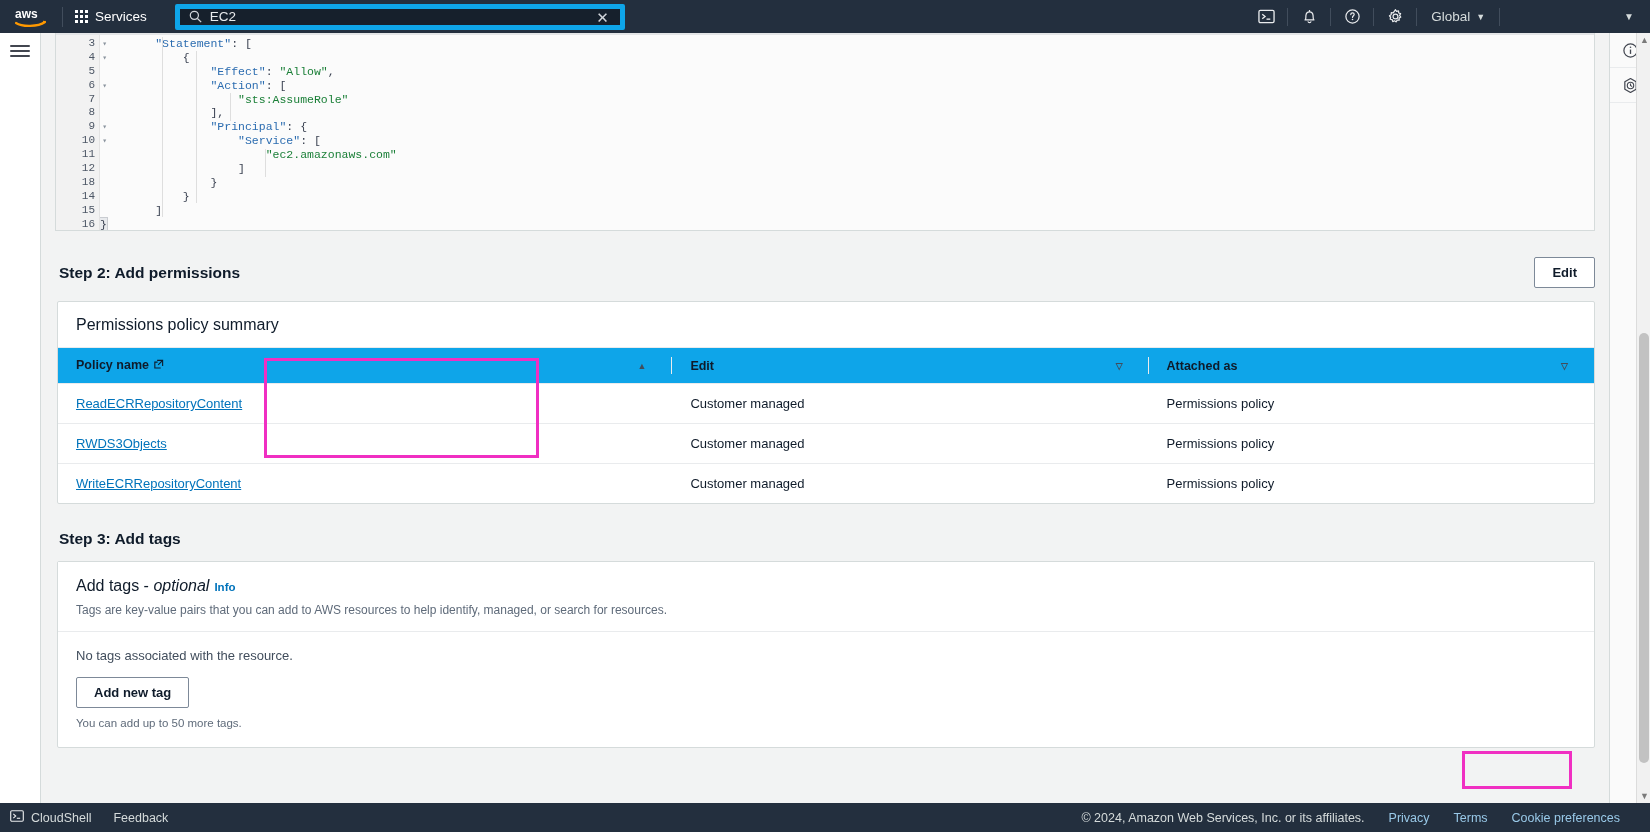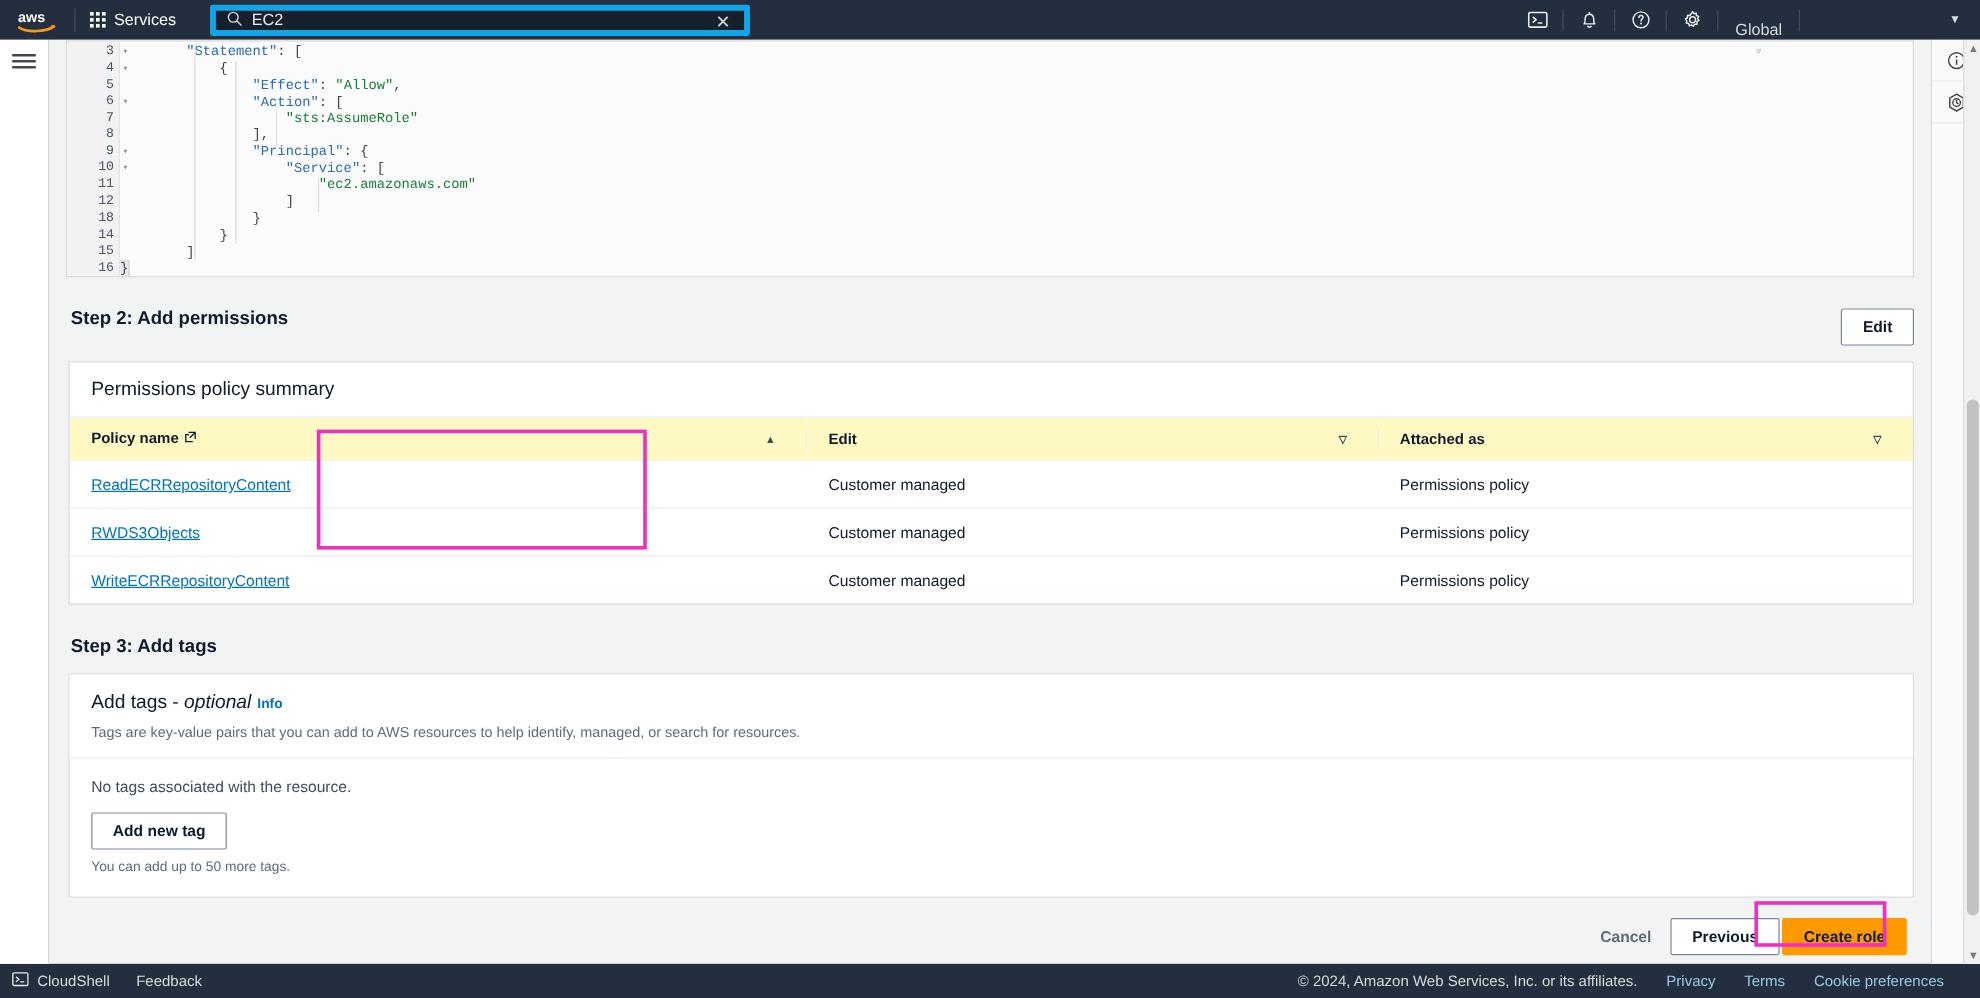--- a/index.html
+++ b/index.html
@@ -38,21 +38,21 @@
   }
   .search-clear { color: #d1d5db; font-size: 15px; cursor: pointer; padding: 0 2px; }
   .topnav-spacer { flex: 1; }
   .nav-icon-btn {
     width: 42px; height: 33px; display: flex; align-items: center; justify-content: center;
     cursor: pointer;
   }
   .nav-sep { width: 1px; height: 18px; background: #414d5c; }
   .region-btn {
     display: flex; align-items: center; gap: 6px; padding: 18px 14px; height: 33px;
-    font-size: 13.5px; color: #d5dbdb; cursor: pointer; flex-direction: column;
+    font-size: 13.5px; color: #d5dbdb; cursor: pointer;
   }
   .caret { font-size: 9px; }
   .acct-btn { width: 120px; height: 33px; cursor: pointer; }
   .topnav-caret { padding: 0 16px 0 4px; font-size: 10px; color: #d5dbdb; cursor: pointer; }
 
   
   .body-row { flex: 1; display: flex; min-height: 0; position: relative; background: #f2f3f3; }
   .left-rail {
     width: 41px; background: #fff; border-right: 1px solid #d5dbdb;
     flex: 0 0 41px; padding-top: 12px; display: flex; flex-direction: column; align-items: center;
@@ -107,21 +107,21 @@
   .tok-key { color: #2b6cb0; }
   .tok-str { color: #1a7f37; }
   .cursor-box { background: #e8eaed; outline: 1px solid #c9ccd1; }
   .indent-guide { position: absolute; top: 4px; width: 1px; background: #dedede; }
 
   
   .step-head {
     font-size: 15.5px; font-weight: bold; color: #0f1b2a; padding: 0 0 0 2px;
   }
   .step-row {
-    display: flex; justify-content: space-between;
+    display: flex; align-items: center; justify-content: space-between;
     margin: 26px 14px 13px 16px;
   }
   .btn {
     font-family: "Liberation Sans", sans-serif; font-size: 13px; font-weight: bold;
     border-radius: 2px; cursor: pointer; line-height: 1;
   }
   .btn-normal {
     background: #fff; border: 1px solid #7d8998; color: #0f1b2a;
     padding: 8px 17px;
   }
@@ -138,21 +138,21 @@
   }
   .card-header {
     padding: 14px 18px 13px 18px; border-bottom: 1px solid #e9ebed;
     font-size: 16px; color: #0f1b2a;
   }
 
   
   table.perm { width: 100%; border-collapse: collapse; table-layout: fixed; }
   table.perm th {
     text-align: left; font-size: 12.5px; font-weight: bold; color: #0f1b2a;
-    padding: 10px 18px; border-bottom: 1px solid #e9ebed; background: #fef9c3;
+    padding: 10px 18px; border-bottom: 1px solid #e9ebed; background: #0ea5e9;
     position: relative;
   }
   table.perm th .sorticon { position: absolute; right: 26px; top: 50%; transform: translateY(-50%); font-size: 9px; color: #414d5c; }
   table.perm th .colsep { position: absolute; right: 0; top: 9px; bottom: 9px; width: 1px; background: #e9ebed; }
   table.perm td {
     font-size: 13px; color: #0f1b2a; padding: 12px 18px;
     border-bottom: 1px solid #e9ebed;
   }
   table.perm tr:last-child td { border-bottom: none; }
   .policy-link { color: #0073bb; text-decoration: underline; cursor: pointer; font-size: 13px; }
@@ -391,25 +391,20 @@
           </div>
           <div class="tags-body">
             <div class="tags-empty">No tags associated with the resource.</div>
             <div style="margin-top:14px;">
               <button class="btn btn-normal">Add new tag</button>
             </div>
             <div class="tags-hint">You can add up to 50 more tags.</div>
           </div>
         </div>
 
-        <div class="actions">
-          <button class="btn btn-link">Cancel</button>
-          <button class="btn btn-normal">Previous</button>
-          <button class="btn btn-primary">Create role</button>
-        </div>
 
       </div>
     </div>
 
     <div class="right-rail">
       <div class="rail-btn">
         <svg width="17" height="17" viewBox="0 0 18 18">
             <circle cx="9" cy="9" r="7" stroke="#424650" stroke-width="1.3" fill="none"></circle>
             <circle cx="9" cy="5.6" r="0.85" fill="#424650"></circle>
             <line x1="9" y1="8" x2="9" y2="12.6" stroke="#424650" stroke-width="1.4"></line>

